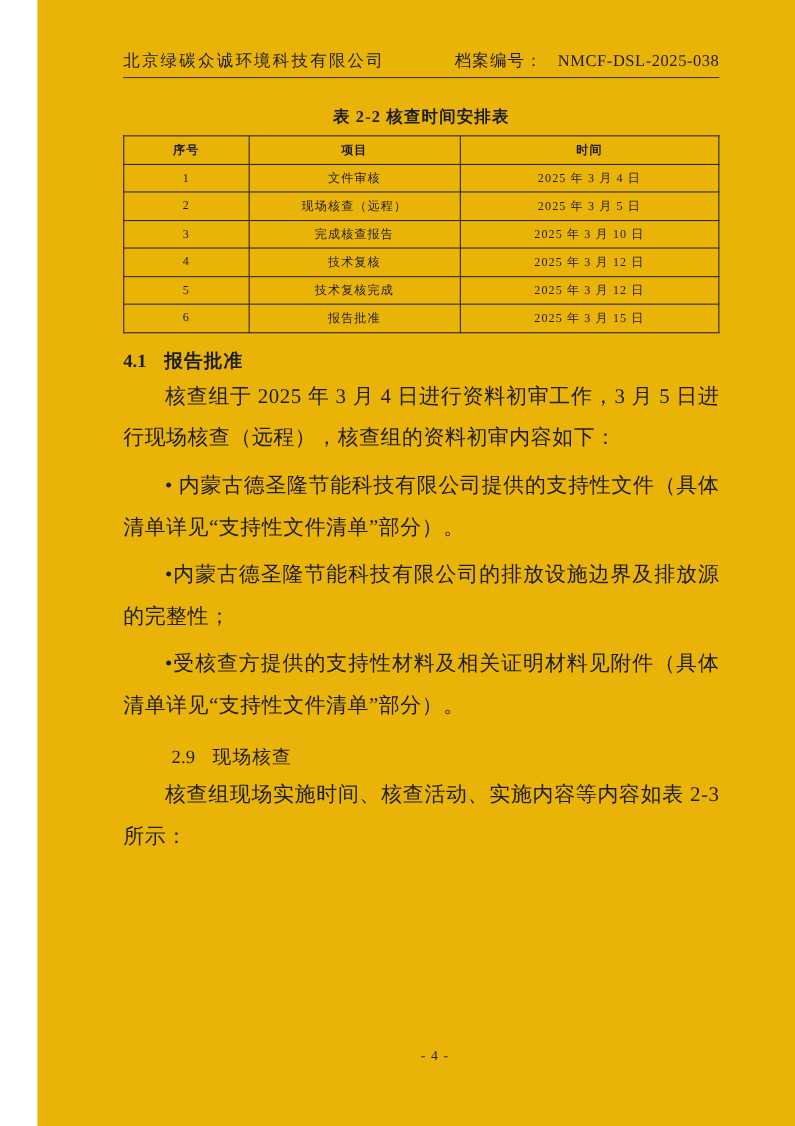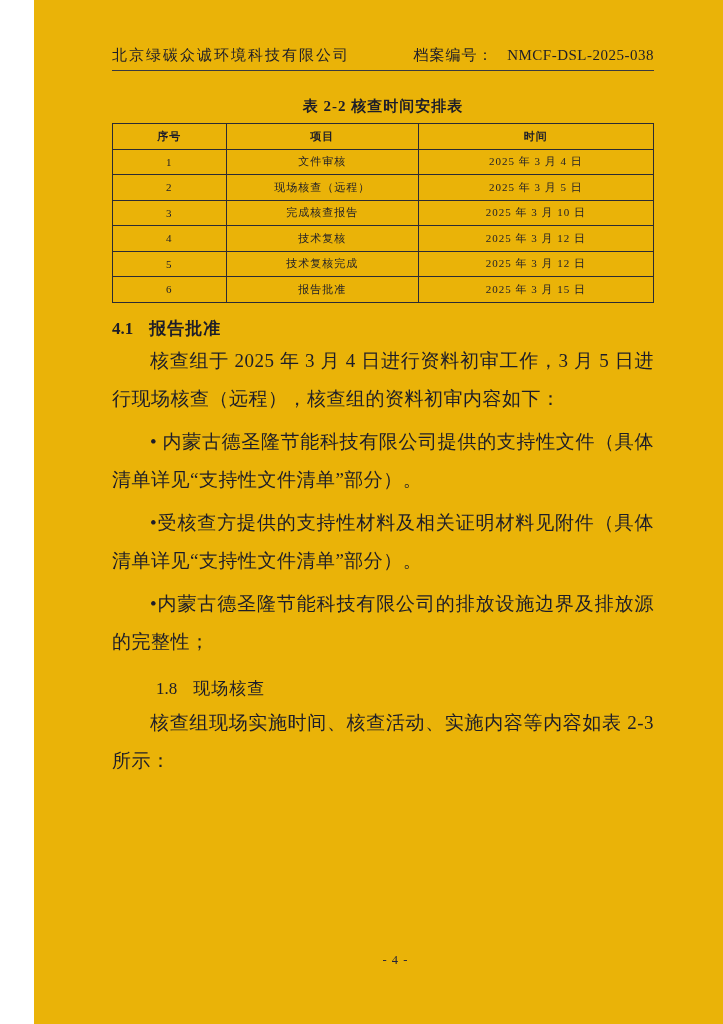--- a/index.html
+++ b/index.html
@@ -156,24 +156,24 @@
       </tr>
     </tbody>
   </table>
 
   <div class="sec-heading">
     <span class="no">4.1</span><span>报告批准</span>
   </div>
 
   <p class="body-par">核查组于 2025 年 3 月 4 日进行资料初审工作，3 月 5 日进行现场核查（远程），核查组的资料初审内容如下：</p>
   <p class="body-par">• 内蒙古德圣隆节能科技有限公司提供的支持性文件（具体清单详见“支持性文件清单”部分）。</p>
+  <p class="body-par">•内蒙古德圣隆节能科技有限公司的排放设施边界及排放源的完整性；</p>
   <p class="body-par">•受核查方提供的支持性材料及相关证明材料见附件（具体清单详见“支持性文件清单”部分）。</p>
-  <p class="body-par">•内蒙古德圣隆节能科技有限公司的排放设施边界及排放源的完整性；</p>
 
   <div class="sec-heading light">
-    <span class="no">1.8</span><span>现场核查</span>
+    <span class="no">2.9</span><span>现场核查</span>
   </div>
 
   <p class="body-par">核查组现场实施时间、核查活动、实施内容等内容如表 2-3 所示：</p>
 
   <div class="footer">- 4 -</div>
 
 </div>
 
 </body></html>

